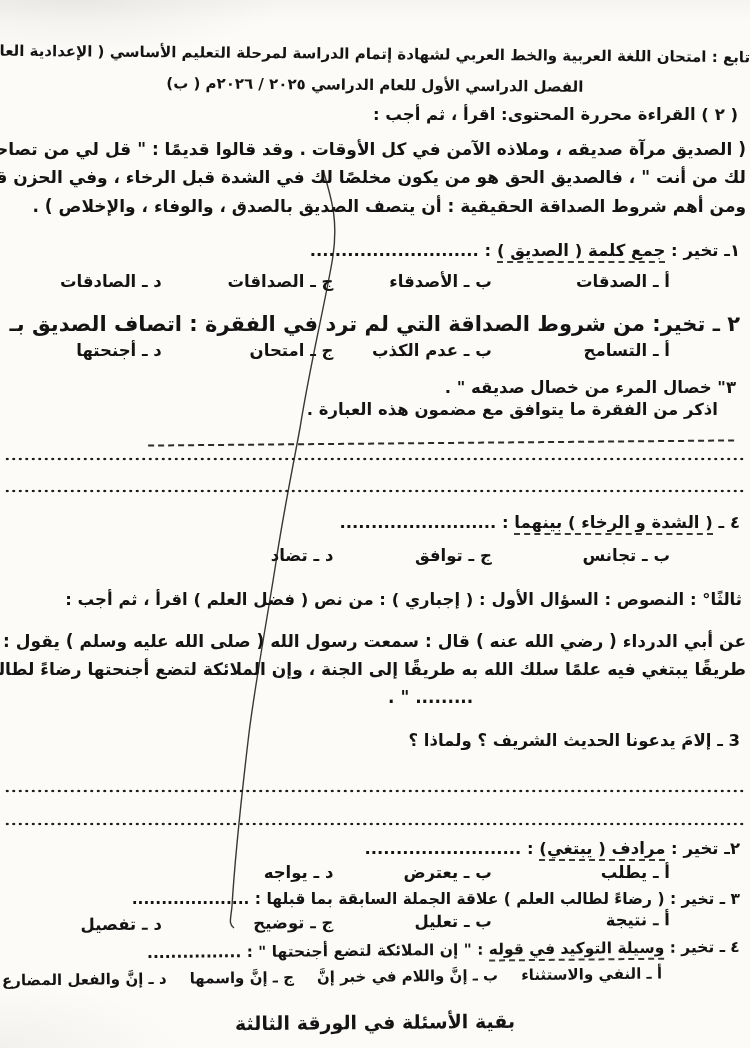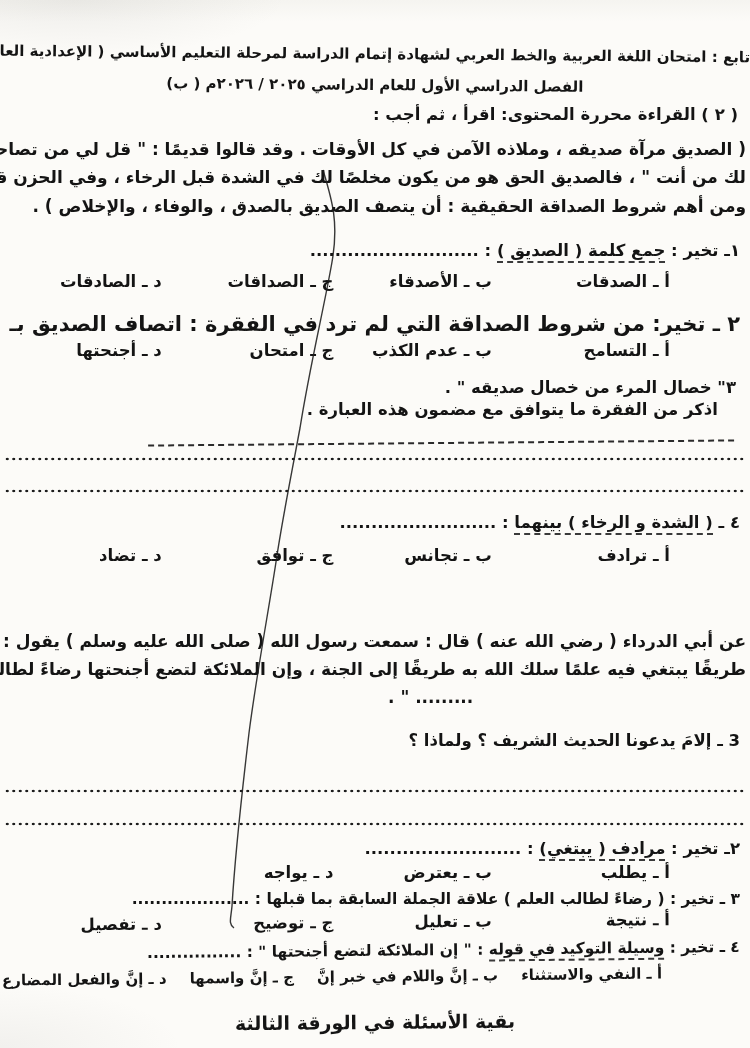--- a/index.html
+++ b/index.html
@@ -74,26 +74,26 @@
 
   <div class="abs q" style="top:378px;right:14px">٣" خصال المرء من خصال صديقه " .</div>
   <div class="abs q" style="top:400px;right:32px">اذكر من الفقرة ما يتوافق مع مضمون هذه  العبارة .</div>
   <div class="dash-rule" style="top:420px;left:148px;right:16px;height:22px"></div>
 
   <div class="dots" style="top:457px"></div>
   <div class="dots" style="top:489px"></div>
 
   <div class="abs q" style="top:513px"><span>٤ ـ </span><span class="dashed-u">( الشدة و الرخاء ) بينهما</span><span> : .........................</span></div>
   <div class="opts" style="top:546px">
-    <span>أ ـ ترادف</span>
     <span>ب ـ تجانس</span>
     <span>ج ـ توافق</span>
     <span>د ـ تضاد</span>
   </div>
 
+  <div class="abs q" style="top:590px;right:8px;font-size:16.5px">ثالثًا° : النصوص : السؤال الأول :  ( إجباري ) : من نص ( فضل العلم ) اقرأ ، ثم أجب :</div>
 
   <div class="abs pline" style="top:631px">عن أبي الدرداء ( رضي الله عنه ) قال : سمعت رسول الله ( صلى الله عليه وسلم ) يقول : " من سلك</div>
   <div class="abs pline" style="top:659px">طريقًا يبتغي فيه علمًا سلك الله به طريقًا إلى الجنة ، وإن الملائكة لتضع أجنحتها رضاءً لطالب العلم ،</div>
   <div class="abs" style="top:687px;left:388px;font-size:17px">......... " .</div>
 
   <div class="abs q" style="top:731px">3 ـ إلامَ يدعونا الحديث الشريف ؟ ولماذا ؟</div>
 
   <div class="dots" style="top:789px"></div>
   <div class="dots" style="top:822px"></div>
 

